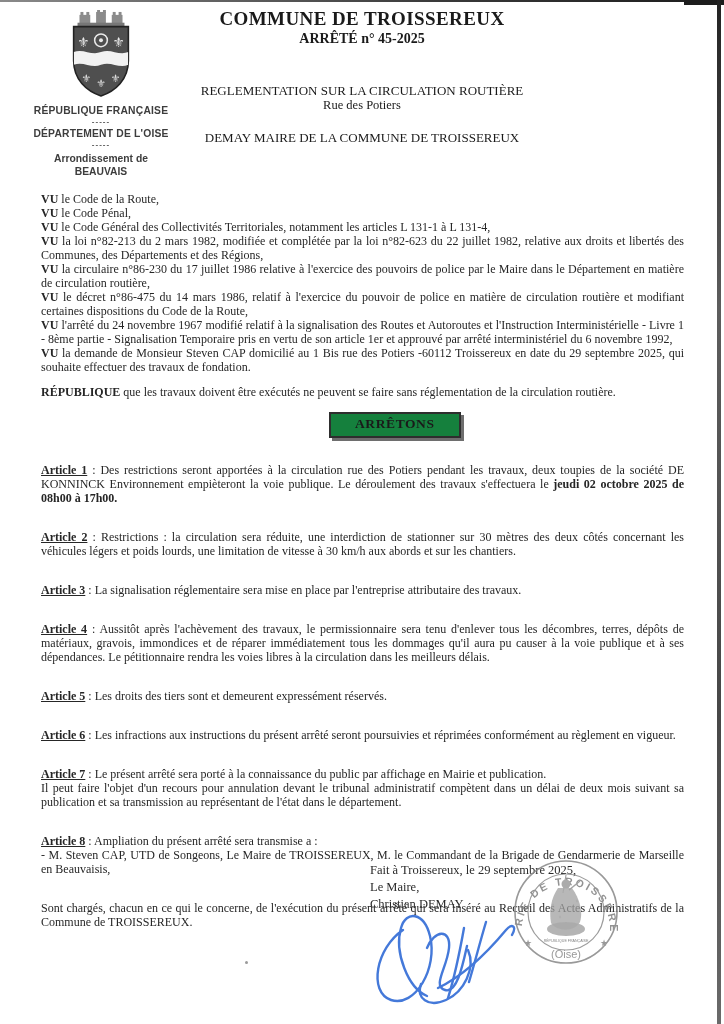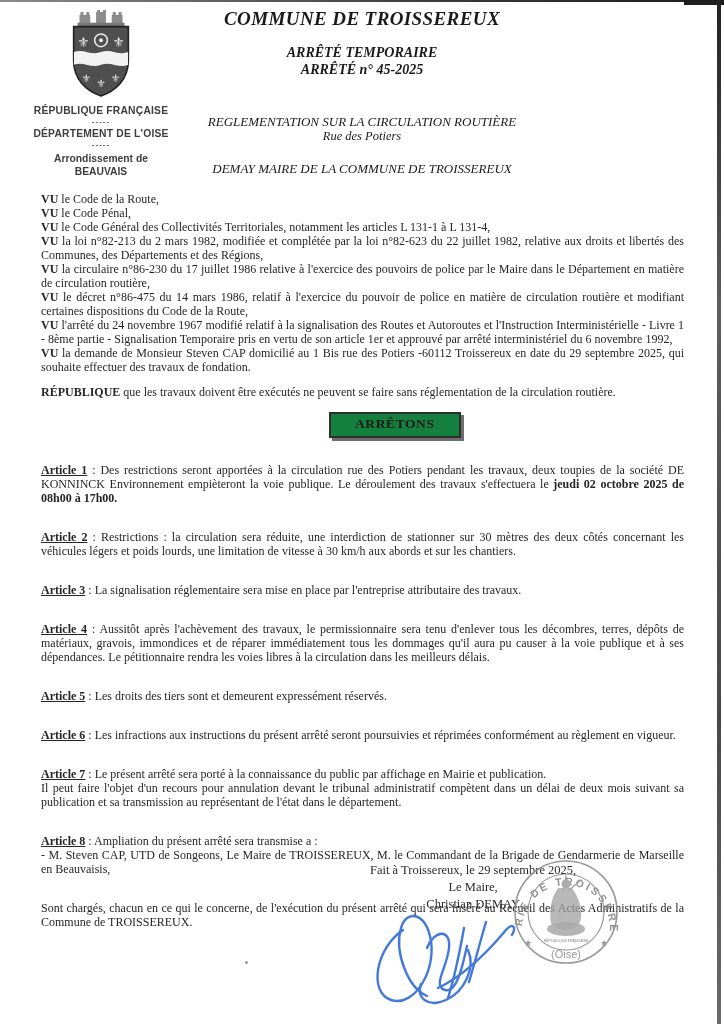--- a/index.html
+++ b/index.html
@@ -20,40 +20,40 @@
 
   
   .sidebar{position:absolute;left:28px;top:10px;width:146px;text-align:center;
     font-family:"Liberation Sans", sans-serif;font-weight:bold;color:#3d3d3d;}
   .sidebar .line1{font-size:10.3px;margin-top:7px;letter-spacing:.2px;}
   .sidebar .sep{font-size:8px;letter-spacing:1px;color:#555;line-height:9px;margin:1px 0;}
   .sidebar .arr{font-size:10.3px;line-height:13px;margin-top:3px;}
   .coat{display:block;margin:0 auto;}
 
   
-  .header{position:absolute;left:150px;top:8px;width:424px;text-align:center;color:#1a1a1a;font-style:italic;}
+  .header{position:absolute;left:150px;top:8px;width:424px;text-align:center;color:#1a1a1a;}
   .header .commune{font-size:19px;font-weight:bold;letter-spacing:.4px;}
   .header .arrete1{font-size:14px;font-weight:bold;margin-top:14px;line-height:17px;}
   .header .arrete2{font-size:14px;font-weight:bold;line-height:17px;}
   .header .subject{font-size:13px;margin-top:36px;line-height:15px;}
   .header .street{font-size:12.5px;line-height:15px;}
   .header .authority{font-size:13px;margin-top:17px;}
 
   
   .docbody{position:absolute;left:41px;top:192px;width:643px;}
   .para{text-align:justify;font-size:12px;line-height:14px;}
   .para.considerant{margin-top:11px;}
   .para.article{margin-top:25px;}
   .box-row{margin:13px 0 11px 288px;}
   .arretons-box{display:inline-block;border:2px solid #2e2e2e;
     box-shadow:3px 3px 0 #6e6e6e;padding:2px 24px 4px 24px;
     font-weight:bold;font-size:13.5px;letter-spacing:.6px;color:#1a1a1a;background:#15803d;}
 
   
-  .footer-text{position:absolute;left:370px;top:862px;font-size:12.5px;line-height:17px;color:#2a2a2a;text-align:center;}
+  .footer-text{position:absolute;left:370px;top:862px;font-size:12.5px;line-height:17px;color:#2a2a2a;}
   .seal{position:absolute;left:505px;top:853px;opacity:.88;}
   .signature{position:absolute;left:368px;top:886px;}
 </style>
 </head>
 <body>
 
 <div class="page">
 
   <div class="edge-top"></div>
   <div class="edge-top-corner"></div>
@@ -101,21 +101,20 @@
     <div class="line1" style="margin-top:2px">DÉPARTEMENT DE L'OISE</div>
     <div class="sep">-----</div>
     <div class="arr">
       <span>Arrondissement de</span><br>
       <span>BEAUVAIS</span>
     </div>
   </div>
 
   <div class="header">
     <div class="commune">COMMUNE DE TROISSEREUX</div>
-    <div class="arrete1">ARRÊTÉ TEMPORAIRE</div>
     <div class="arrete2">ARRÊTÉ n° 45-2025</div>
     <div class="subject">REGLEMENTATION SUR LA CIRCULATION ROUTIÈRE</div>
     <div class="street">Rue des Potiers</div>
     <div class="authority">DEMAY MAIRE DE LA COMMUNE DE TROISSEREUX</div>
   </div>
 
   <div class="docbody">
     <div id="vu-section">
         <div class="para "><span class="b">VU</span><span> le Code de la Route,</span></div>
         <div class="para "><span class="b">VU</span><span> le Code Pénal,</span></div>

